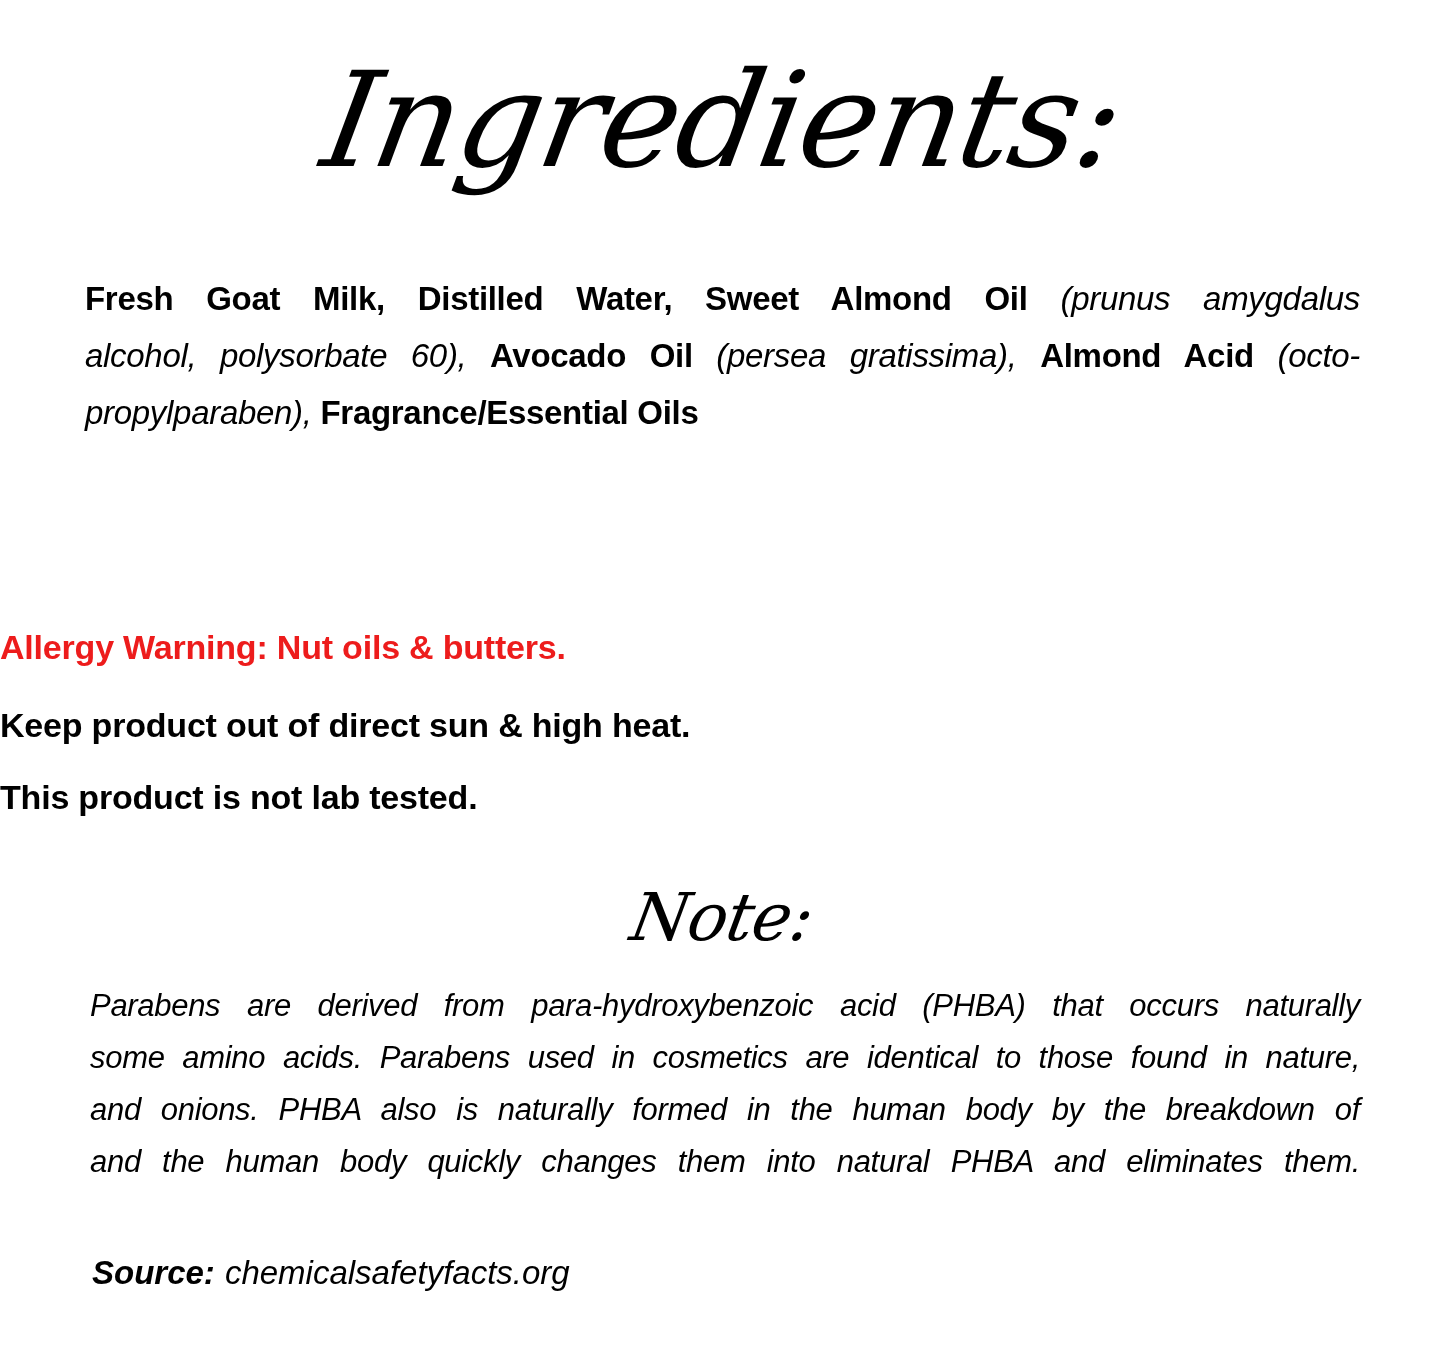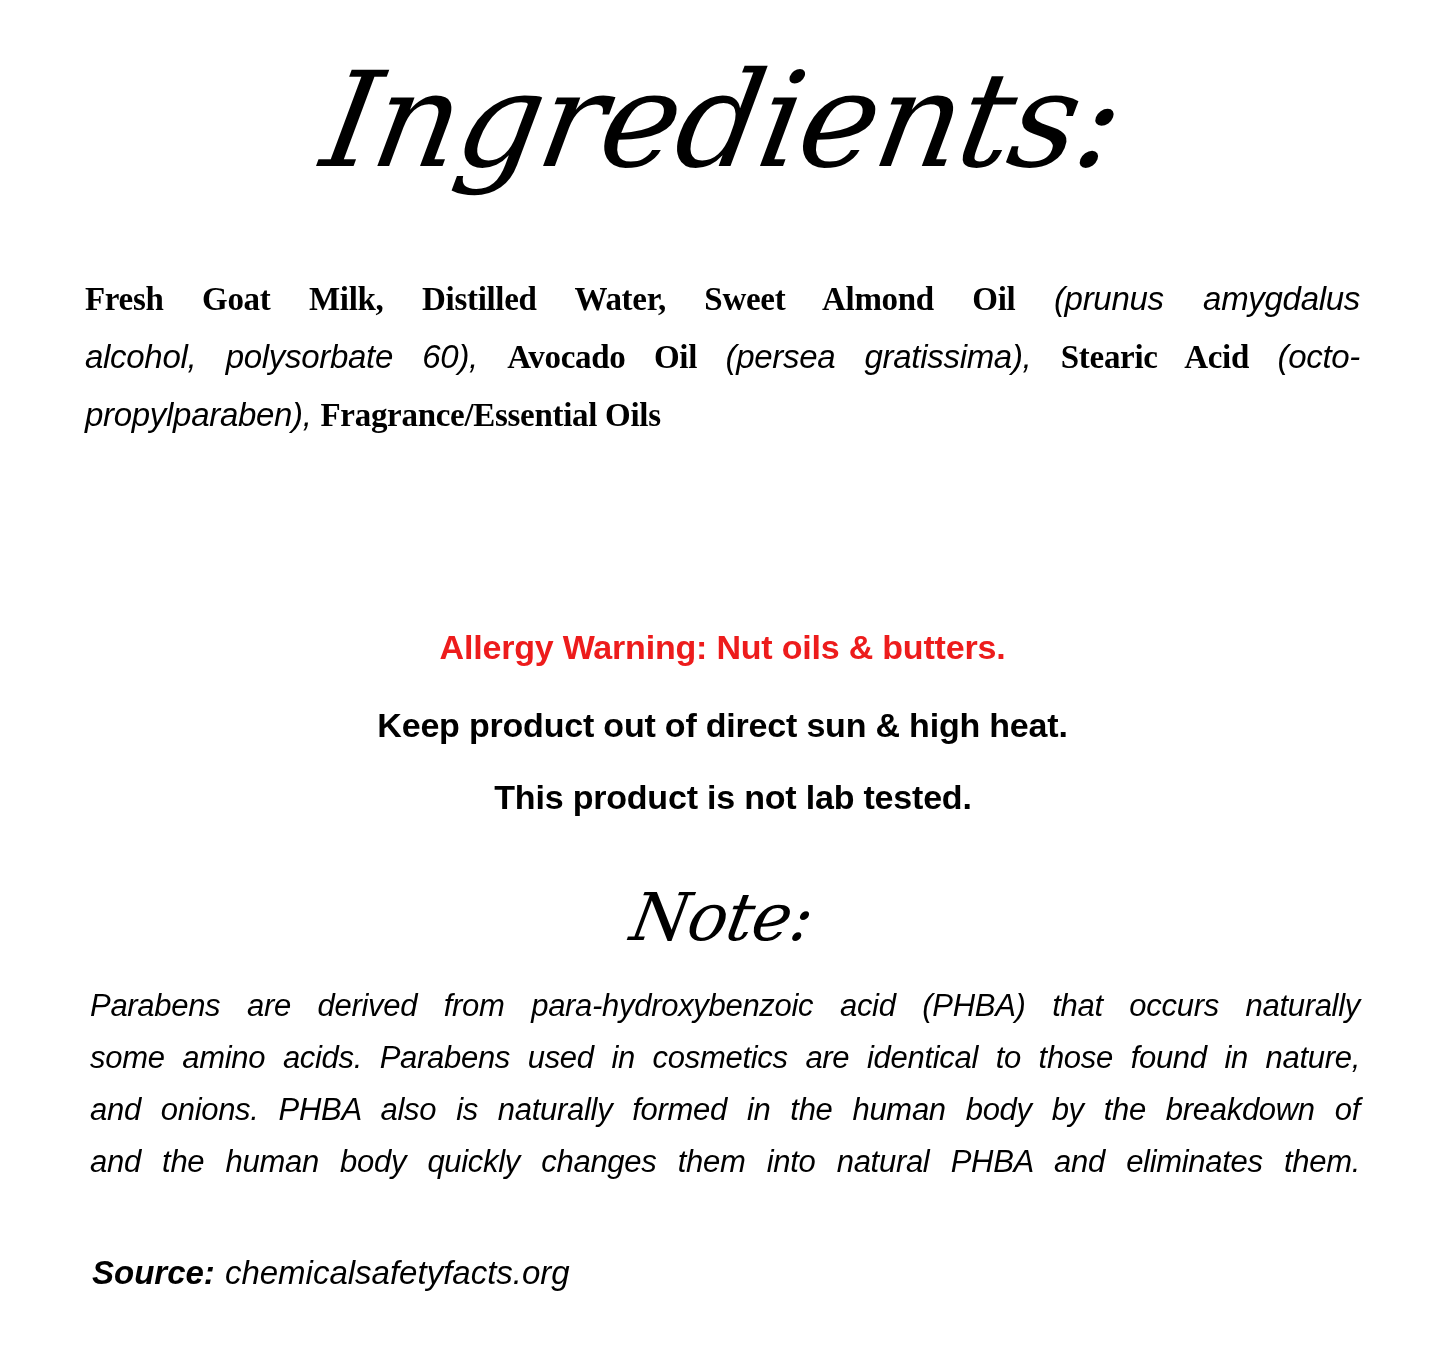--- a/index.html
+++ b/index.html
@@ -38,35 +38,34 @@
   .ing-line {
     font-size: 33px;
     line-height: 57px;
     letter-spacing: -0.3px;
     text-align: justify;
     text-align-last: justify;
     text-justify: inter-word;
     white-space: normal;
   }
   .ing-line.last { text-align-last: left; }
-  .seg-bold { font-weight: 700; font-style: normal; font-family: Liberation Serif, serif; }
+  .seg-bold { font-weight: 700; font-style: normal; }
   .seg-italic { font-weight: 400; font-style: italic; }
 
   .center-line {
     position: absolute;
     left: 0; right: 0;
-    text-align: center;
     font-weight: 700;
     font-size: 34px;
     line-height: 50px;
     letter-spacing: -0.2px;
   }
   .allergy { top: 622px; color: #ed1c1c; }
   .care-1 { top: 700px; }
-  .care-2 { top: 772px; padding-left: 21px; }
+  .care-2 { top: 772px; }
 
   .note-title {
     position: absolute;
     top: 855px; left: 0; right: 0;
     text-align: center;
     font-size: 66px;
     line-height: 125px;
     letter-spacing: -1px;
   }
   .note-title .skew { display: inline-block; transform: skewX(-10deg); }
@@ -102,21 +101,21 @@
 <body>
 
 <div class="label-page">
 
   <div class="main-title script">
     <span class="skew">Ingredients:</span>
   </div>
 
   <div class="ing-par">
     <div class="ing-line"><span class="seg-bold">Fresh Goat Milk, Distilled Water, Sweet Almond Oil </span><span class="seg-italic">(prunus amygdalus</span></div>
-    <div class="ing-line"><span class="seg-italic">alcohol, polysorbate 60), </span><span class="seg-bold">Avocado Oil </span><span class="seg-italic">(persea gratissima), </span><span class="seg-bold">Stearic Acid </span><span class="seg-italic">(octo-</span></div>
+    <div class="ing-line"><span class="seg-italic">alcohol, polysorbate 60), </span><span class="seg-bold">Avocado Oil </span><span class="seg-italic">(persea gratissima), </span><span class="seg-bold">Almond Acid </span><span class="seg-italic">(octo-</span></div>
     <div class="ing-line last"><span class="seg-italic">propylparaben), </span><span class="seg-bold">Fragrance/Essential Oils</span></div>
   </div>
 
   <div class="center-line allergy">Allergy Warning: Nut oils &amp; butters.</div>
 
   <div class="center-line care-1">Keep product out of direct sun &amp; high heat.</div>
 
   <div class="center-line care-2">This product is not lab tested.</div>
 
   <div class="note-title script">

